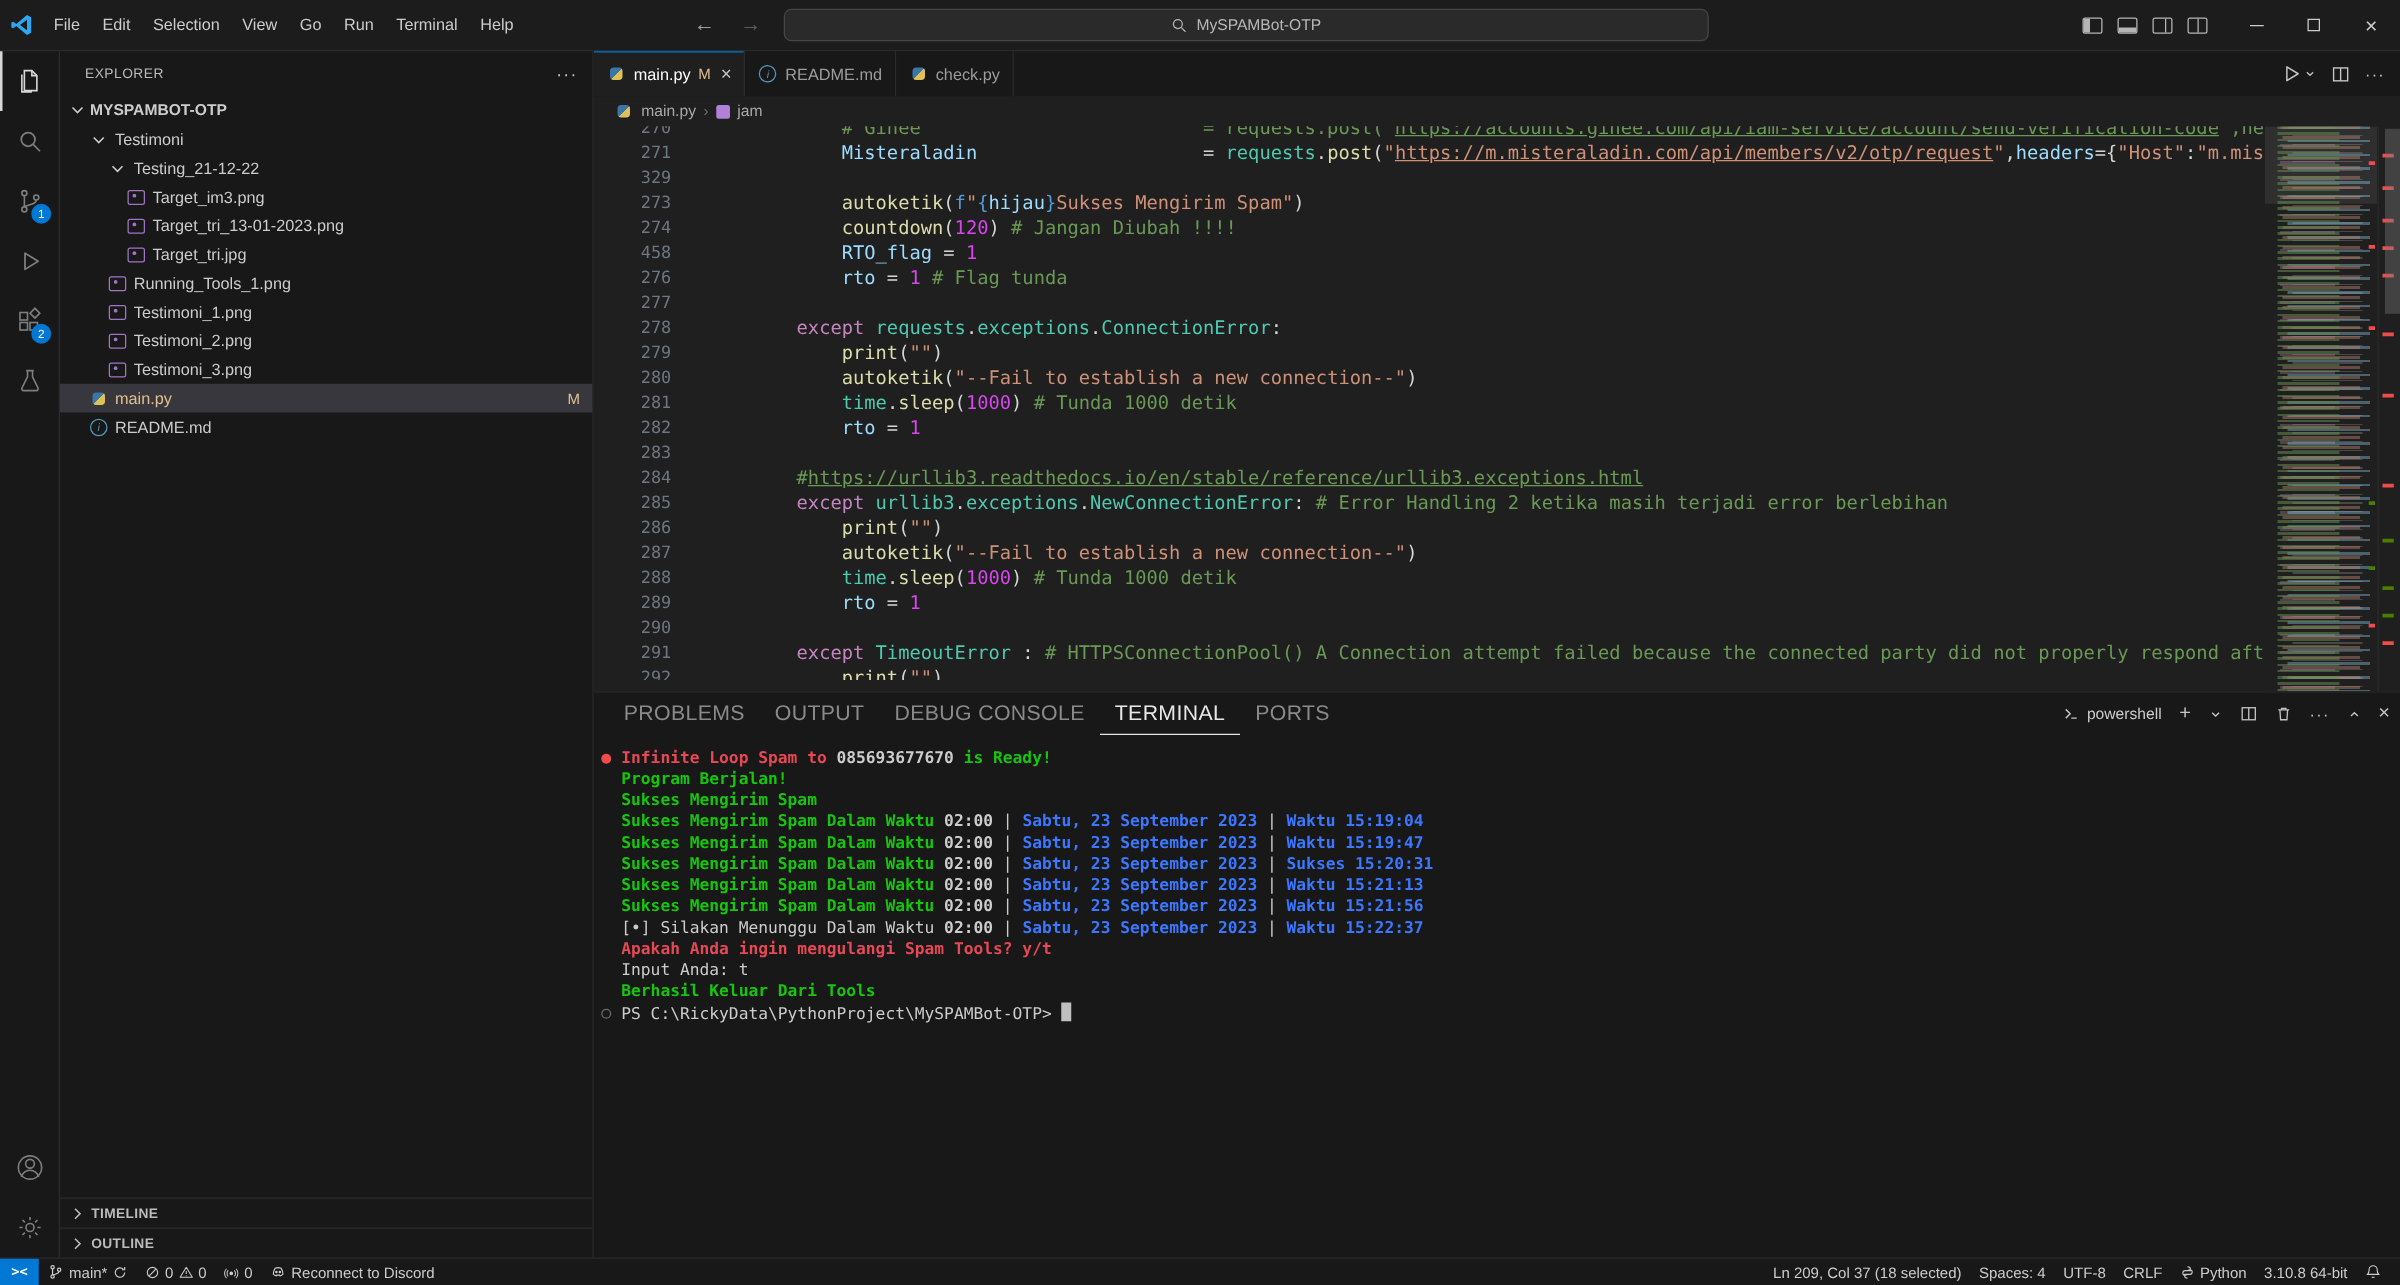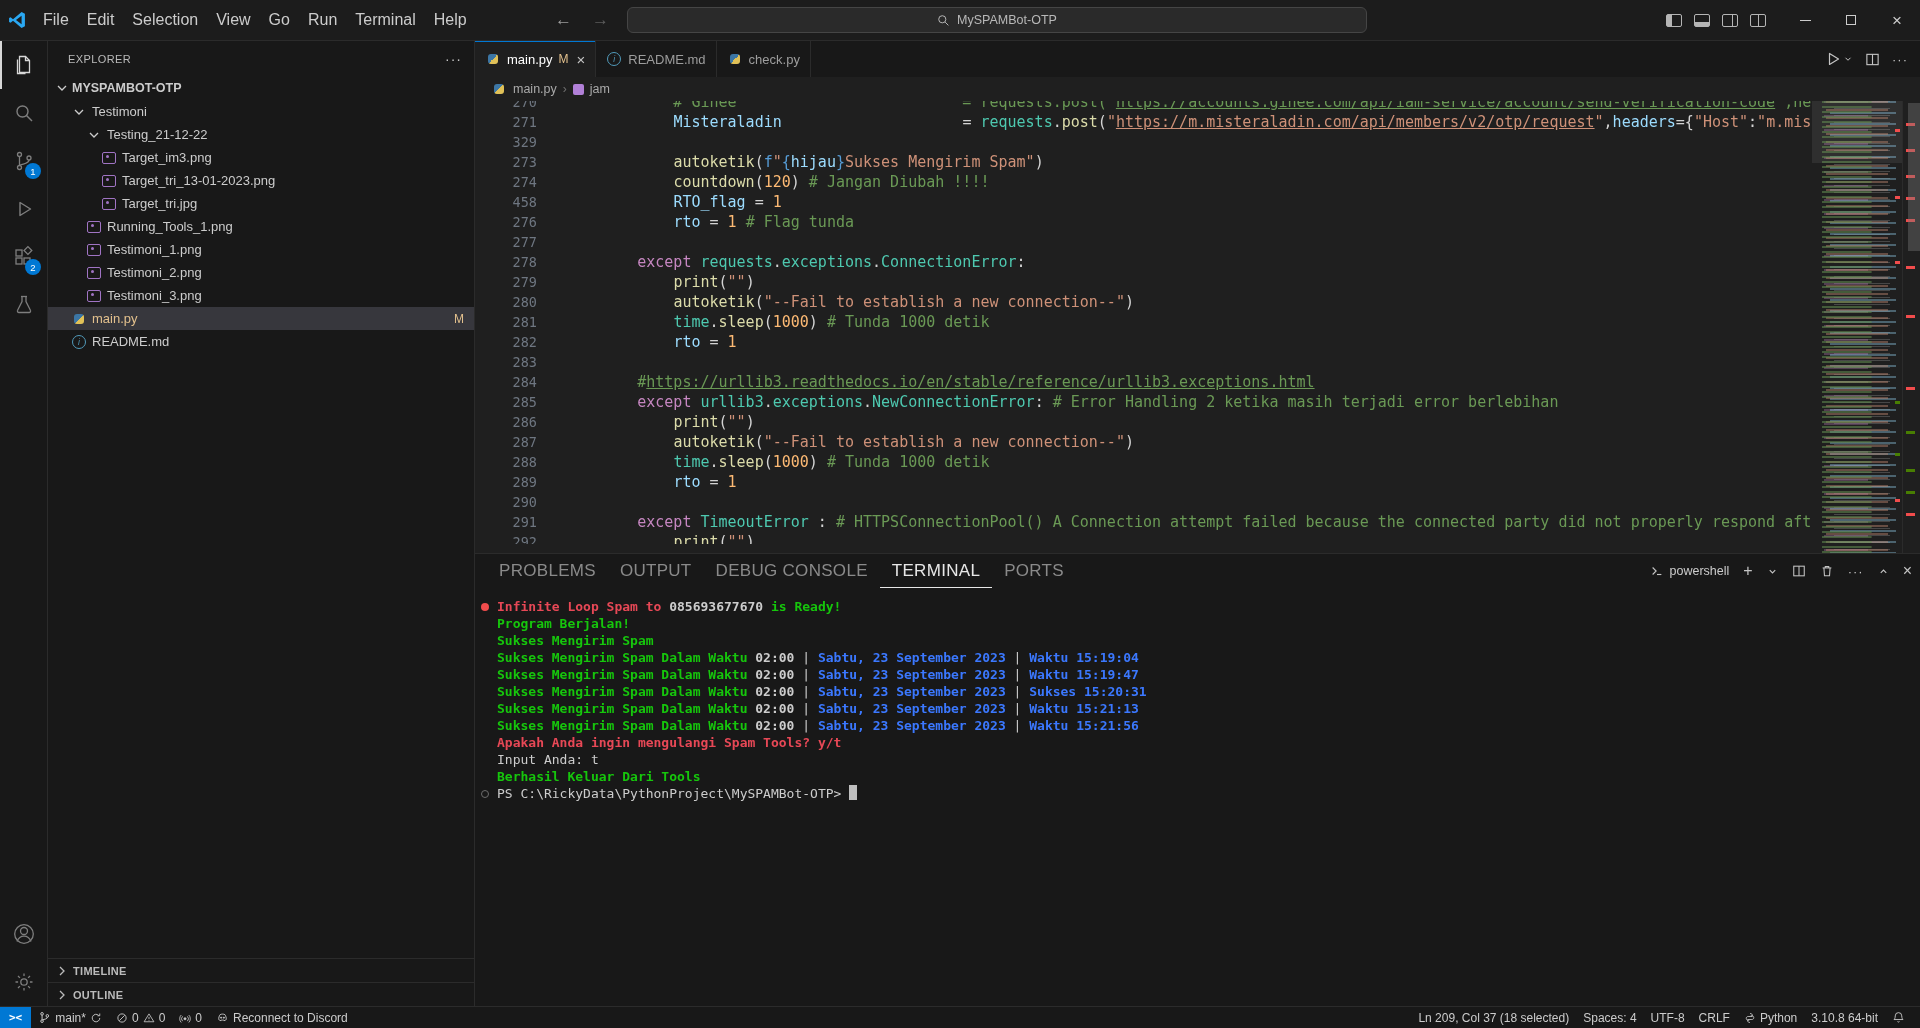--- a/index.html
+++ b/index.html
@@ -4,21 +4,21 @@
 <style>
   *{margin:0;padding:0;box-sizing:border-box;user-select:none}
   html,body{width:1920px;height:1028px;overflow:hidden;background:#1f1f1f;color:#ccc;
     font-family:"Liberation Sans",sans-serif;font-size:13px}
   .window{width:1920px;height:1028px;display:flex;flex-direction:column}
 
   
   .titlebar{flex:0 0 40px;background:#1c1c1c;border-bottom:1px solid #2b2b2b;display:flex;align-items:center;position:relative}
   .logo{width:34px;display:flex;justify-content:center}
   #menubar{display:flex;align-items:center}
-  .menu-item{padding:0 9px;height:26px;line-height:26px;border-radius:5px;color:#ccc;font-size:16px}
+  .menu-item{padding:0 9px;height:26px;line-height:26px;border-radius:5px;color:#ccc;font-size:13px}
   .center-wrap{position:absolute;left:50%;top:0;transform:translateX(-50%);height:40px;display:flex;align-items:center;gap:16px}
   .nav-arrow{color:#9d9d9d;font-size:17px;padding:0 2px}
   .nav-arrow.dim{color:#5d5d5d}
   .search-box{width:740px;height:26px;background:#2a2a2a;border:1px solid #454545;border-radius:6px;
     display:flex;align-items:center;justify-content:center;gap:7px;color:#b8b8b8;font-size:12.5px}
   .tb-right{margin-left:auto;display:flex;align-items:center;height:100%}
   .layout-icons{display:flex;gap:12px;align-items:center;margin-right:16px;color:#b5b5b5}
   .lay{width:16px;height:13px;border:1px solid #b5b5b5;border-radius:2px;position:relative}
   .lay i{position:absolute;background:#b5b5b5}
   .lay.l i{left:0;top:0;bottom:0;width:5px}
@@ -80,21 +80,21 @@
   .bc-sep{color:#6e6e6e;font-size:12px}
   .bc-sym{width:11px;height:11px;border-radius:2px;background:#b180d7;display:inline-block}
 
   
   .editor{flex:0 0 452px;position:relative;background:#1f1f1f;overflow:hidden;display:flex}
   .code-scroll{position:relative;top:-9px;flex:1 1 auto;overflow:hidden}
   .cline{display:flex;height:20px;line-height:20px}
   .ln{flex:0 0 62px;text-align:right;color:#6e7681;font-family:"DejaVu Sans Mono",monospace;font-size:13.5px}
   .lt{padding-left:28px;white-space:pre;font-family:"DejaVu Sans Mono",monospace;font-size:15px}
   .w{color:#d4d4d4}.c{color:#6a9955}.s{color:#ce9178}.k{color:#c586c0}.f{color:#dcdcaa}
-  .v{color:#9cdcfe}.n{color:#fdba74}.t{color:#4ec9b0}.b{color:#569cd6}.u{text-decoration:underline}
+  .v{color:#9cdcfe}.n{color:#d946ef}.t{color:#4ec9b0}.b{color:#569cd6}.u{text-decoration:underline}
   .c.u{color:#6a9955}.s.u{color:#ce9178}
 
   
   .minimap{flex:0 0 90px;background:#1f1f1f;position:relative;overflow:hidden}
   .minimap-content{position:absolute;inset:0 6px 0 4px;opacity:.9;background-image:
     repeating-linear-gradient(180deg,rgba(106,153,85,.55) 0 2px,transparent 2px 5px),
     repeating-linear-gradient(180deg,rgba(206,145,120,.45) 0 2px,transparent 2px 8px),
     repeating-linear-gradient(180deg,rgba(156,220,254,.40) 0 2px,transparent 2px 11px),
     repeating-linear-gradient(180deg,rgba(197,134,192,.35) 0 2px,transparent 2px 14px),
     repeating-linear-gradient(180deg,rgba(212,212,212,.25) 0 1px,transparent 1px 7px);
@@ -555,20 +555,21 @@
         <div class="terminal">
           <div id="term-lines">
               <div class="tline"><span class="tdec err"></span><span class="tr bd">Infinite Loop Spam to </span><span class="tw bd">085693677670</span><span class="tg bd"> is Ready!</span></div>
               <div class="tline"><span class="tg bd">Program Berjalan!</span></div>
               <div class="tline"><span class="tg bd">Sukses Mengirim Spam</span></div>
               <div class="tline"><span class="tg bd">Sukses Mengirim Spam Dalam Waktu </span><span class="tw bd">02:00</span><span class="tw"> | </span><span class="tb bd">Sabtu, 23 September 2023</span><span class="tw"> | </span><span class="tb bd">Waktu 15:19:04</span></div>
               <div class="tline"><span class="tg bd">Sukses Mengirim Spam Dalam Waktu </span><span class="tw bd">02:00</span><span class="tw"> | </span><span class="tb bd">Sabtu, 23 September 2023</span><span class="tw"> | </span><span class="tb bd">Waktu 15:19:47</span></div>
               <div class="tline"><span class="tg bd">Sukses Mengirim Spam Dalam Waktu </span><span class="tw bd">02:00</span><span class="tw"> | </span><span class="tb bd">Sabtu, 23 September 2023</span><span class="tw"> | </span><span class="tb bd">Sukses 15:20:31</span></div>
               <div class="tline"><span class="tg bd">Sukses Mengirim Spam Dalam Waktu </span><span class="tw bd">02:00</span><span class="tw"> | </span><span class="tb bd">Sabtu, 23 September 2023</span><span class="tw"> | </span><span class="tb bd">Waktu 15:21:13</span></div>
               <div class="tline"><span class="tg bd">Sukses Mengirim Spam Dalam Waktu </span><span class="tw bd">02:00</span><span class="tw"> | </span><span class="tb bd">Sabtu, 23 September 2023</span><span class="tw"> | </span><span class="tb bd">Waktu 15:21:56</span></div>
+              <div class="tline"><span class="tw">[•] Silakan Menunggu Dalam Waktu </span><span class="tw bd">02:00</span><span class="tw"> | </span><span class="tb bd">Sabtu, 23 September 2023</span><span class="tw"> | </span><span class="tb bd">Waktu 15:22:37</span></div>
               <div class="tline"><span class="tr bd">Apakah Anda ingin mengulangi Spam Tools? y/t</span></div>
               <div class="tline"><span class="tw">Input Anda: t</span></div>
               <div class="tline"><span class="tg bd">Berhasil Keluar Dari Tools</span></div>
               <div class="tline"><span class="tdec ok"></span><span class="tw">PS C:\RickyData\PythonProject\MySPAMBot-OTP&gt; </span><span class="cursor"></span></div>
             </div>
         </div>
       </div>
     </div>
   </div>
 

